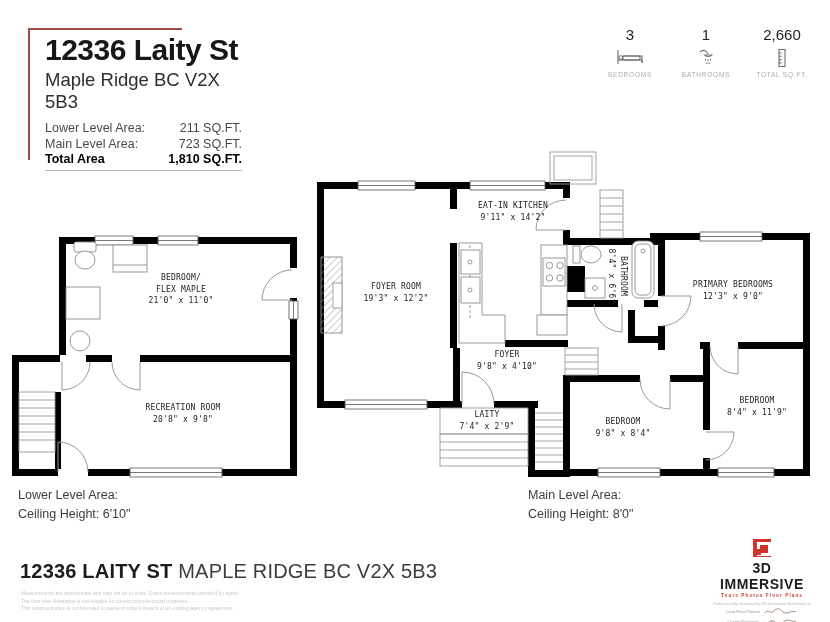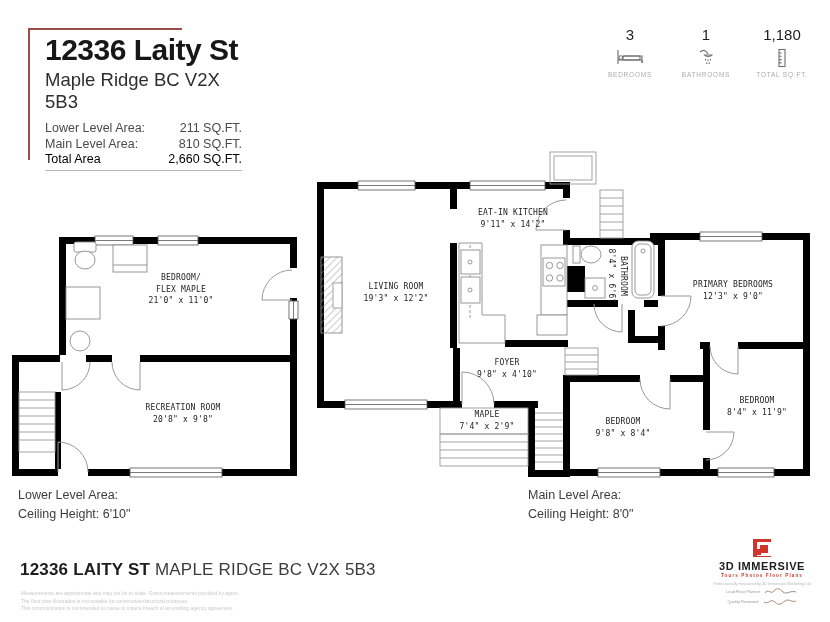--- a/index.html
+++ b/index.html
@@ -8,74 +8,74 @@
   .abs{position:absolute;}
 
   
   .accent-l{position:absolute;left:28px;top:28px;width:152px;height:130px;
             border-left:2px solid #9c4b4b;border-top:2px solid #9c4b4b;}
   .hdr{position:absolute;left:45px;top:33px;width:210px;}
   .hdr .title{font-size:30px;font-weight:600;letter-spacing:-.5px;color:#171717;line-height:1.1;}
   .hdr .city{font-size:18.5px;color:#2e2e2e;margin-top:3px;line-height:1.2;}
   .hdr .areas{margin-top:8px;width:197px;font-size:12.5px;color:#4a4a4a;}
   .hdr .arow{display:flex;justify-content:space-between;line-height:1.22;}
-  .hdr .arow.total{font-weight:400;color:#000;}
+  .hdr .arow.total{font-weight:700;color:#000;}
   .hdr .rule{border-top:1px solid #b9b9b9;margin-top:3px;width:197px;}
 
   
   .stats{position:absolute;top:27px;right:13px;display:flex;gap:6px;}
   .stat{width:70px;text-align:center;}
   .stat .v{font-size:15px;color:#1d1d1d;line-height:1;}
   .stat .icn{margin-top:6px;height:20px;}
   .stat .lbl{font-size:6.5px;color:#ababab;letter-spacing:.12em;margin-top:3px;}
 
   
   .plan-label{position:absolute;transform:translate(-50%,-50%);
       font-family:"DejaVu Sans Mono",monospace;font-size:8px;line-height:1.45;
       color:#1c1c1c;text-align:center;white-space:nowrap;letter-spacing:.2px;}
   .plan-label.rot{transform:translate(-50%,-50%) rotate(90deg);}
 
   
   .caption{position:absolute;font-size:12.5px;color:#3d3d3d;line-height:1.55;}
 
   
-  .footer-addr{position:absolute;left:20px;top:560px;font-size:17px;letter-spacing:.2px;}
+  .footer-addr{position:absolute;left:20px;top:560px;font-size:20px;letter-spacing:.2px;}
   .footer-addr .b{font-weight:700;color:#1d1d1d;}
   .footer-addr .r{font-weight:400;color:#3c3c3c;}
   .disclaimers{position:absolute;left:21px;top:590px;font-size:5px;line-height:1.5;color:#c9c9c9;}
 
   .logo{position:absolute;right:18px;top:539px;width:100px;text-align:center;}
   .logo-icon{width:18px;height:18px;background:#d0342c;position:relative;margin:0 auto 3px;}
   .logo-icon .ring{position:absolute;left:4px;top:3px;width:8px;height:8px;border:3px solid #fff;}
   .logo-icon .notch{position:absolute;left:2px;bottom:2px;width:6px;height:6px;background:#d0342c;}
-  .logo .name{font-size:11px;font-weight:700;letter-spacing:.6px;color:#1c1c1c;}
+  .logo .name{font-size:14px;font-weight:700;letter-spacing:.6px;color:#1c1c1c;}
   .logo .tag{font-size:4.6px;color:#cf3a30;letter-spacing:1.1px;margin-top:1px;font-weight:700;}
   .logo .meas{font-size:3.9px;color:#b5b5b5;margin-top:3px;}
   .sigrow{display:flex;align-items:center;justify-content:center;gap:4px;margin-top:1px;}
   .sigrow .sl{font-size:4px;color:#9a9a9a;}
 </style>
 </head>
 <body>
 
 <div class="accent-l"></div>
 <div class="hdr">
   <div class="title">12336 Laity St</div>
   <div class="city">Maple Ridge BC V2X 5B3</div>
   <div class="areas">
     <div class="arow">
       <span>Lower Level Area:</span>
       <span>211 SQ.FT.</span>
     </div>
     <div class="arow">
       <span>Main Level Area:</span>
-      <span>810 SQ.FT.</span>
+      <span>723 SQ.FT.</span>
     </div>
     <div class="arow total">
       <span>Total Area</span>
-      <span>2,660 SQ.FT.</span>
+      <span>1,810 SQ.FT.</span>
     </div>
     <div class="rule"></div>
   </div>
 </div>
 
 <div class="stats">
   <div class="stat">
     <div class="v">3</div>
     <div class="icn">
       <svg width="30" height="20" viewBox="0 0 30 20" fill="none" stroke="#6e6e6e" stroke-width="1.1">
@@ -94,21 +94,21 @@
     <div class="icn">
       <svg width="24" height="20" viewBox="0 0 24 20" fill="none" stroke="#6e6e6e" stroke-width="1.1">
         <path d="M6 4q5-4 8 2"></path>
           <path d="M10.5 7a4 2.4 0 0 0 7.5 0z"></path>
         <path d="M11.5 11v1.6M14 11.6v1.6M16.5 11v1.6M12.8 14.6v1.4M15.2 14.6v1.4"></path>
       </svg>
     </div>
     <div class="lbl">BATHROOMS</div>
   </div>
   <div class="stat">
-    <div class="v">1,180</div>
+    <div class="v">2,660</div>
     <div class="icn">
       <svg width="20" height="20" viewBox="0 0 20 20" fill="none" stroke="#6e6e6e" stroke-width="1.1">
         <rect x="7" y="1.5" width="6" height="17"></rect>
         <path d="M7 5h2.6M7 8.3h2.6M7 11.6h2.6M7 14.9h2.6"></path>
       </svg>
     </div>
     <div class="lbl">TOTAL SQ.FT.</div>
   </div>
 </div>
 
@@ -301,49 +301,49 @@
 <div class="plan-label" style="left:181px;top:289px">
   <div>BEDROOM/</div>
   <div>FLEX MAPLE</div>
   <div>21'0" x 11'0"</div>
 </div>
 <div class="plan-label" style="left:183px;top:414px">
   <div>RECREATION ROOM</div>
   <div>20'8" x 9'8"</div>
 </div>
 <div class="plan-label" style="left:396px;top:293px">
-  <div>LIVING ROOM</div>
+  <div>FOYER ROOM</div>
   <div>19'3" x 12'2"</div>
 </div>
-<div class="plan-label" style="left:513px;top:219px">
+<div class="plan-label" style="left:513px;top:212px">
   <div>EAT-IN KITCHEN</div>
   <div>9'11" x 14'2"</div>
 </div>
 <div class="plan-label rot" style="left:617px;top:276px">
   <div>BATHROOM</div>
   <div>8'4" x 6'6"</div>
 </div>
 <div class="plan-label" style="left:733px;top:291px">
   <div>PRIMARY BEDROOMS</div>
   <div>12'3" x 9'0"</div>
 </div>
 <div class="plan-label" style="left:623px;top:428px">
   <div>BEDROOM</div>
   <div>9'8" x 8'4"</div>
 </div>
 <div class="plan-label" style="left:757px;top:407px">
   <div>BEDROOM</div>
   <div>8'4" x 11'9"</div>
 </div>
-<div class="plan-label" style="left:507px;top:369px">
+<div class="plan-label" style="left:507px;top:361px">
   <div>FOYER</div>
   <div>9'8" x 4'10"</div>
 </div>
 <div class="plan-label" style="left:487px;top:421px">
-  <div>MAPLE</div>
+  <div>LAITY</div>
   <div>7'4" x 2'9"</div>
 </div>
 
 <div class="caption" style="left:18px;top:486px">
   <div>Lower Level Area:</div>
   <div>Ceiling Height: 6'10"</div>
 </div>
 <div class="caption" style="left:528px;top:486px">
   <div>Main Level Area:</div>
   <div>Ceiling Height: 8'0"</div>

